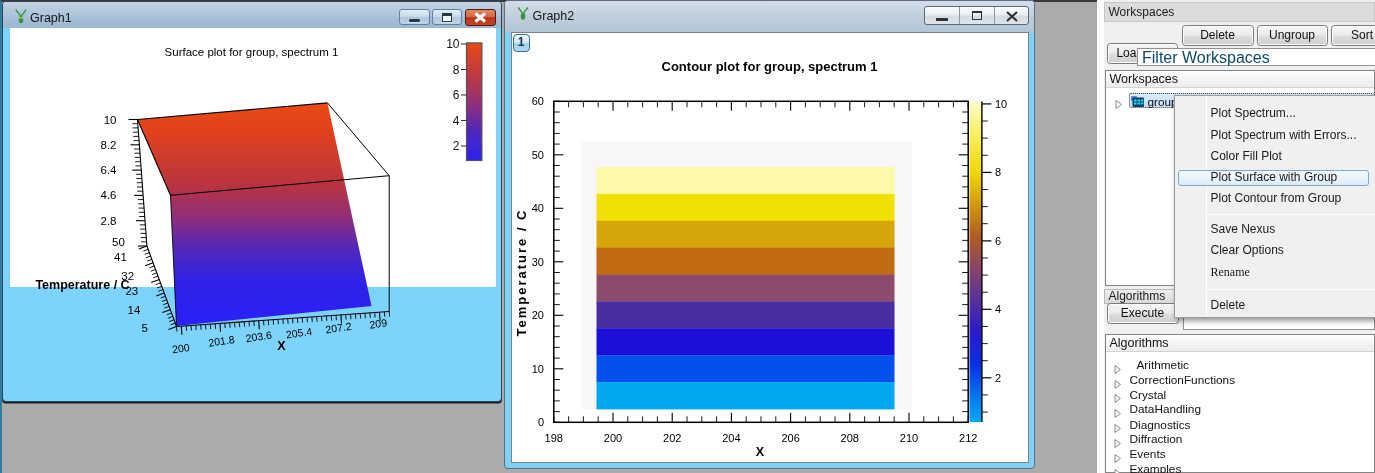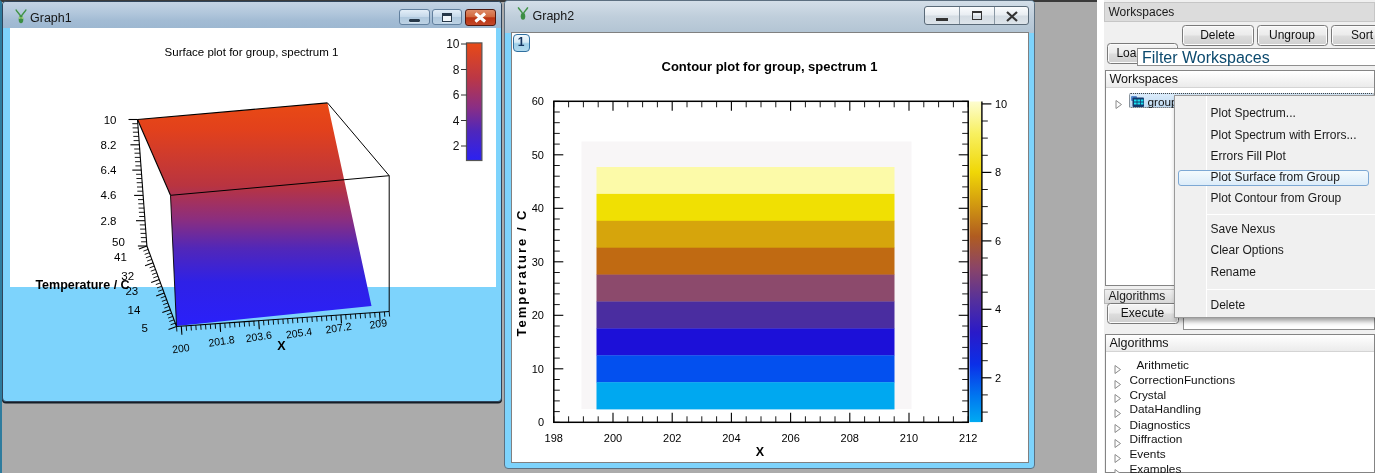--- a/index.html
+++ b/index.html
@@ -498,23 +498,23 @@
         <polygon points="1,0.5 6.5,4.5 1,8.5" fill="#fdfdfd" stroke="#8a8a8a" stroke-width="1"></polygon>
       </svg></div>
    <div class="titem" style="left:24px;top:127.6px;">Examples</div> 
   </div>
 
 <div class="menu">
  <div style="position:absolute;left:30.5px;top:0;width:1px;height:100%;background:#e2e2e2;border-right:1px solid #fff;"></div>
  <div style="position:absolute;left:3px;top:73.5px;width:190.5px;height:16.5px;border:1px solid #7da8d4;border-radius:3px;background:linear-gradient(#f4fafd,#dcecf9);"></div>
  <div class="mi" style="top:9.9px;">Plot Spectrum...</div>
  <div class="mi" style="top:31.6px;">Plot Spectrum with Errors...</div>
- <div class="mi" style="top:52.9px;">Errors Fill Plot</div>
- <div class="mi" style="top:73.7px;">Plot Surface from Group</div>
+ <div class="mi" style="top:52.9px;">Color Fill Plot</div>
+ <div class="mi" style="top:73.7px;">Plot Surface with Group</div>
  <div class="mi" style="top:95.2px;">Plot Contour from Group</div>
  <div class="mi" style="top:125.6px;">Save Nexus</div>
  <div class="mi" style="top:147.1px;">Clear Options</div>
- <div class="mi" style="top:168.8px;">Rename</div>
+ <div class="mi" style="top:168.8px;font-family:Liberation Serif, serif;">Rename</div>
  <div class="mi" style="top:201.8px;">Delete</div>
  <div class="msep" style="top:118px;"></div>
  <div class="msep" style="top:193px;"></div>
  <div style="position:absolute;right:11px;top:150.5px;width:0;height:0;border-top:4.2px solid transparent;border-bottom:4.2px solid transparent;border-left:5.5px solid #222;"></div>
 </div>
 
 </body></html>

